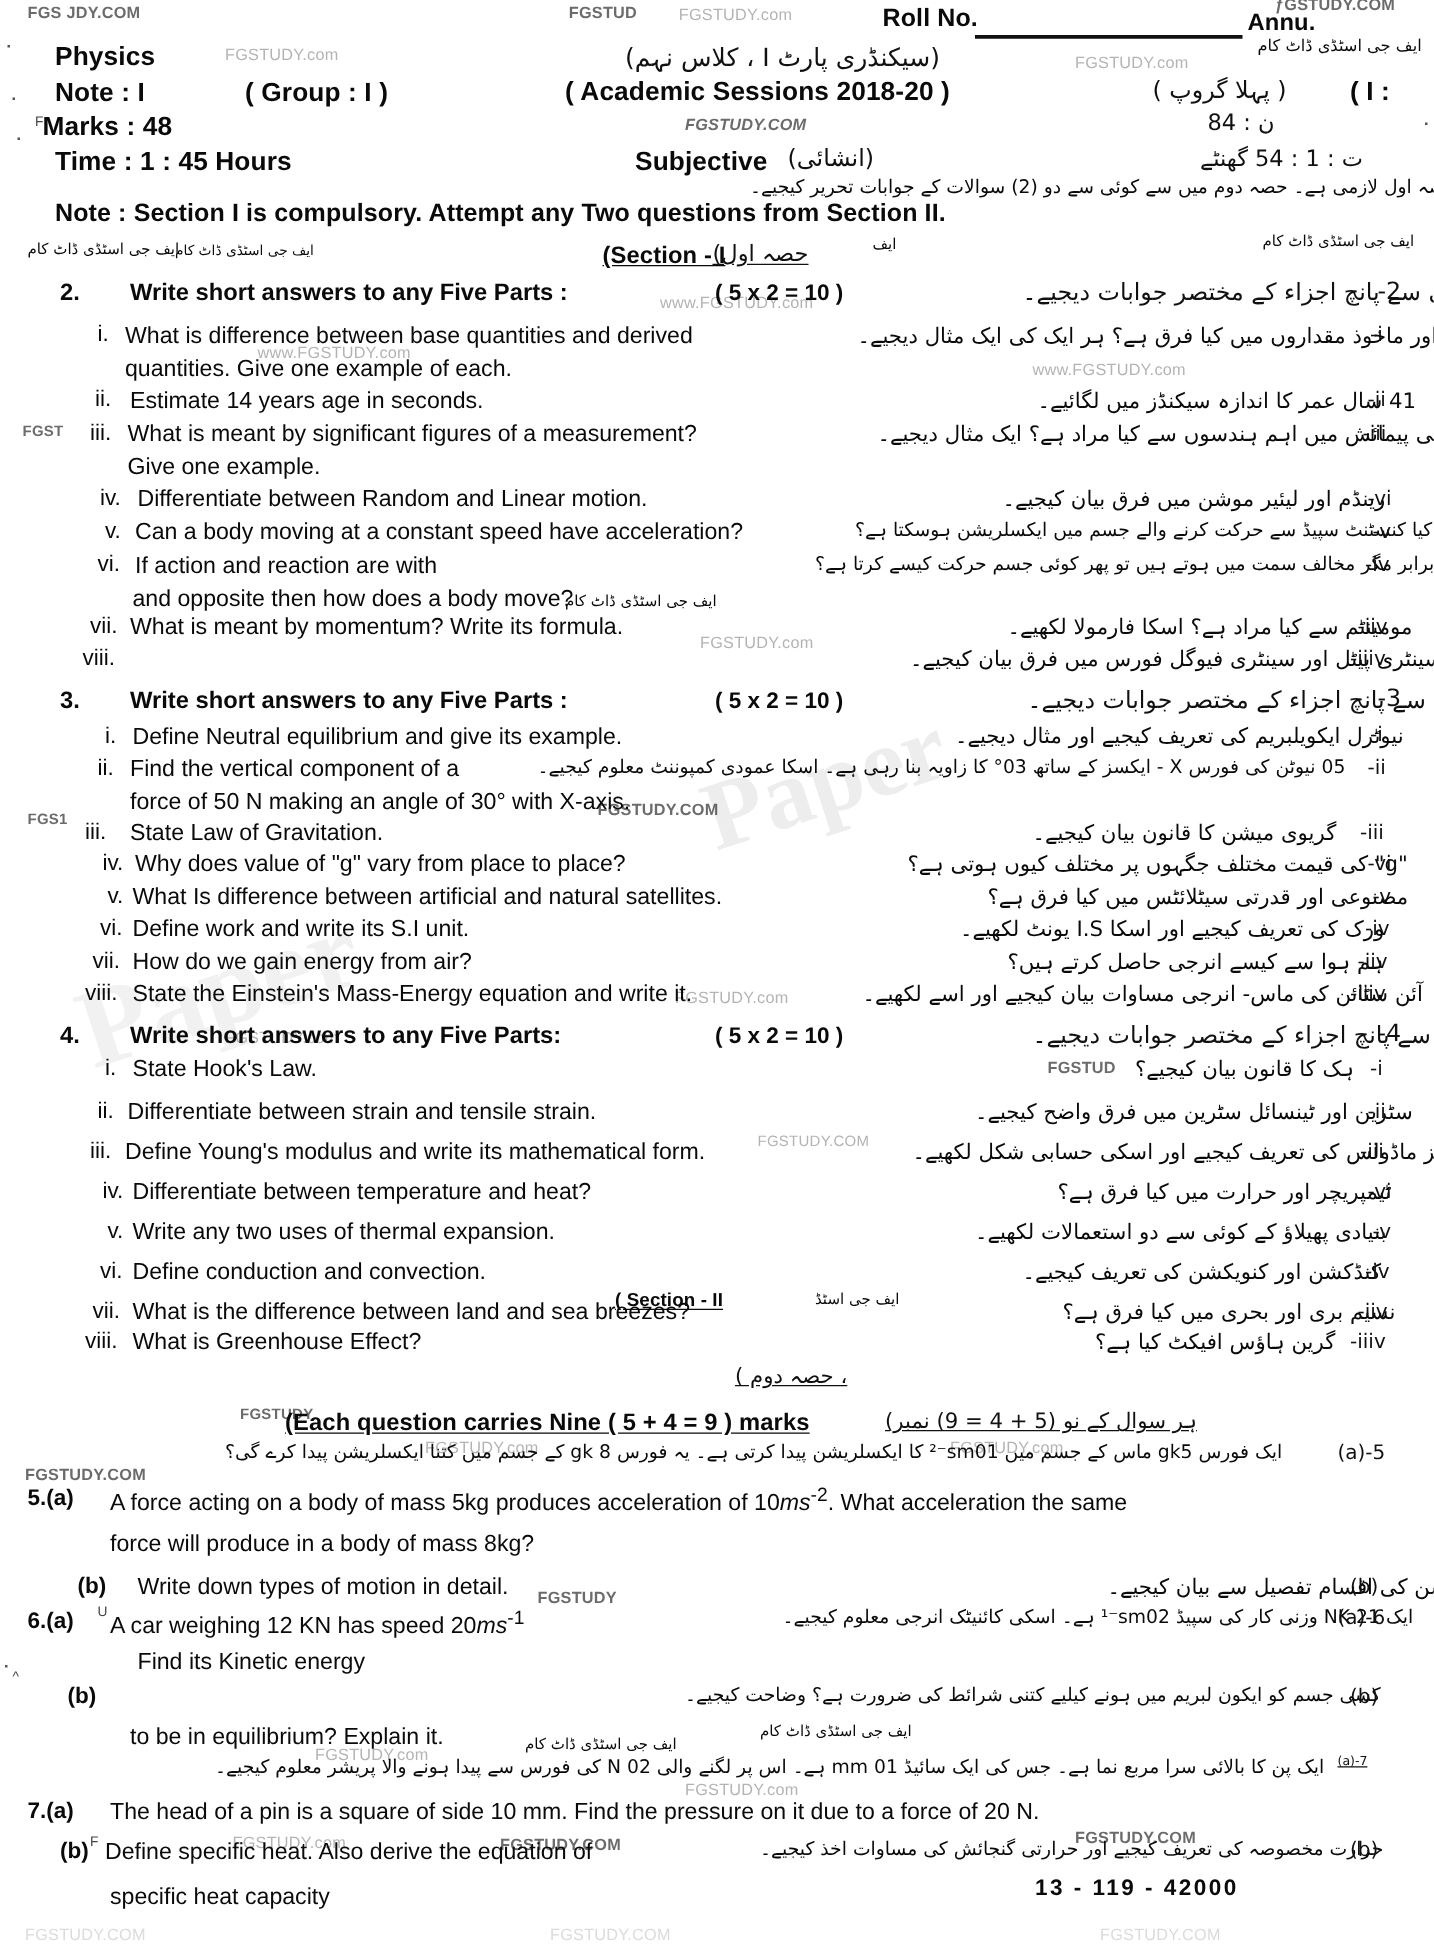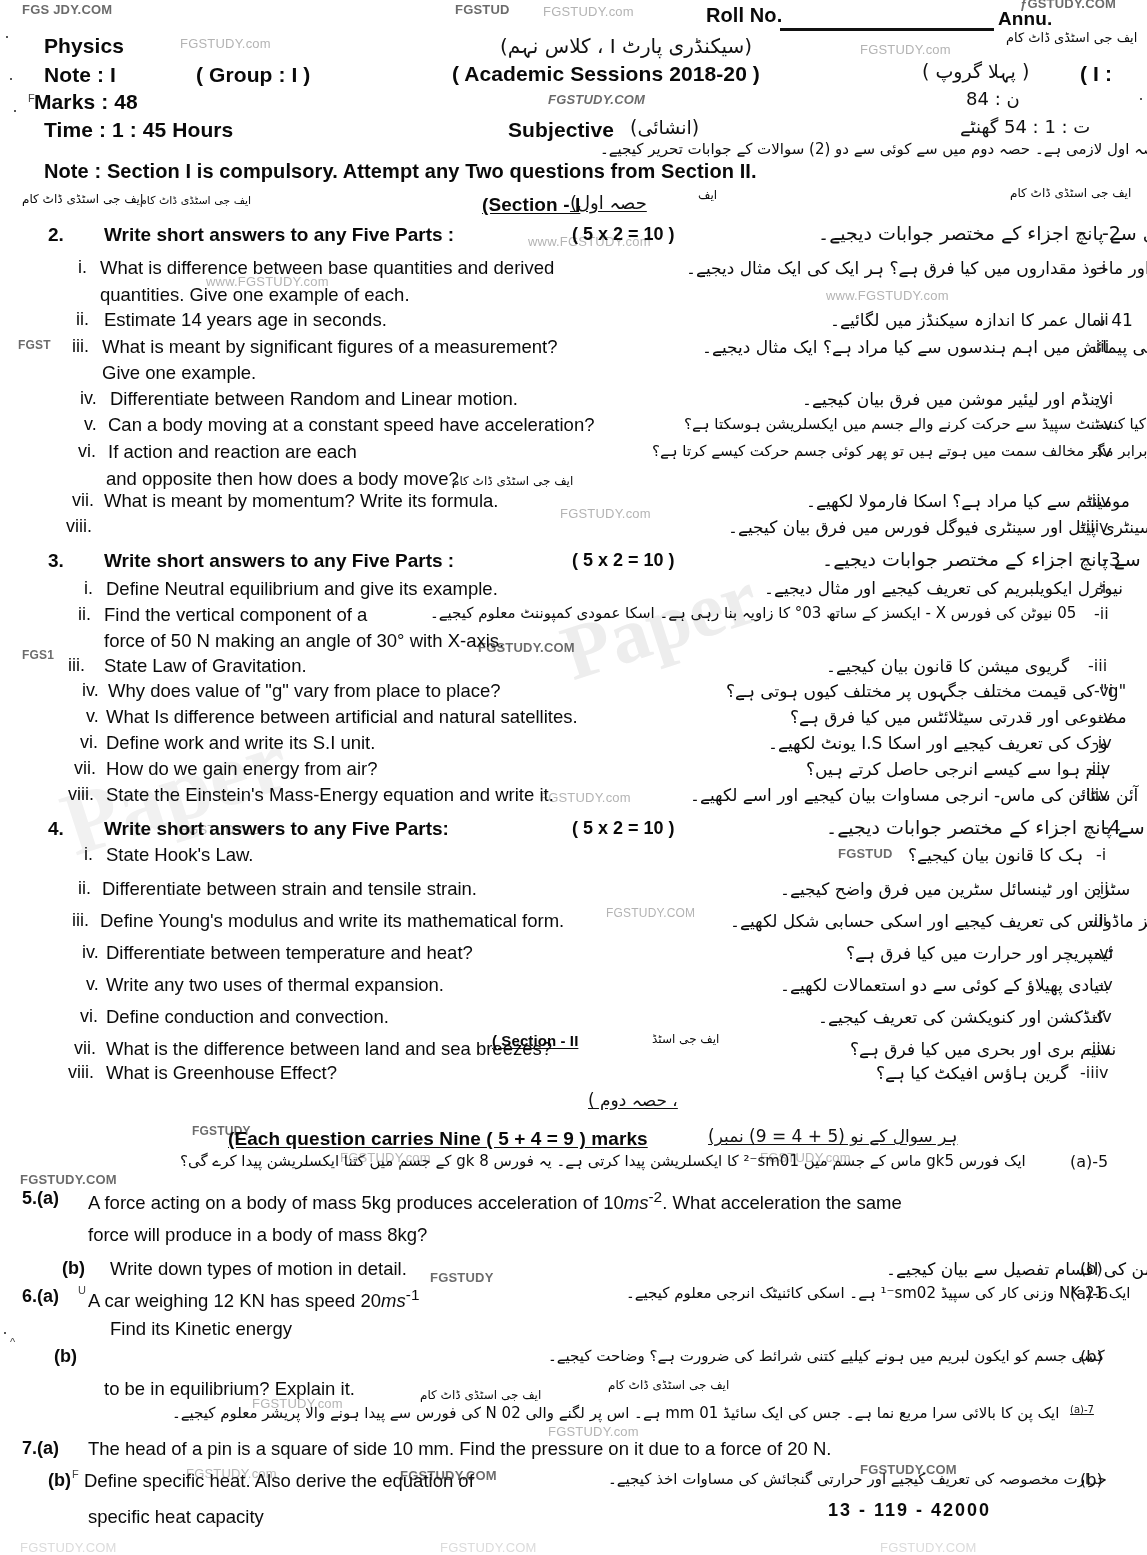--- a/index.html
+++ b/index.html
@@ -143,21 +143,21 @@
   <div class="abs qtxt" style="left:110px;top:388px;">Differentiate between Random and Linear motion.</div>
   <div class="abs ur urd-s" style="left:802px;top:389px;">رینڈم اور لیئیر  موشن میں فرق بیان کیجیے۔</div>
   <div class="abs ur urd" style="left:1094px;top:389px;font-size:16px;">iv-</div>
 
   <div class="abs roman" style="left:84px;top:414px;">v.</div>
   <div class="abs qtxt" style="left:108px;top:414px;">Can a body moving at a constant speed have acceleration?</div>
   <div class="abs ur urd-s" style="left:684px;top:415px;font-size:15px;">کیا کنسٹنٹ سپیڈ سے حرکت کرنے والے جسم میں ایکسلریشن ہوسکتا ہے؟</div>
   <div class="abs ur urd" style="left:1098px;top:415px;font-size:16px;">v-</div>
 
   <div class="abs roman" style="left:78px;top:441px;">vi.</div>
-  <div class="abs qtxt" style="left:108px;top:441px;">If action and reaction are each</div>
+  <div class="abs qtxt" style="left:108px;top:441px;">If action and reaction are with</div>
   <div class="abs qtxt" style="left:106px;top:468px;">and  opposite  then  how  does   a  body  move?</div>
   <div class="abs ur urd-s" style="left:652px;top:442px;font-size:15px;">اگر ایکشن اور ری ایکشن برابر مگر مخالف سمت میں ہوتے ہیں تو پھر کوئی جسم حرکت کیسے کرتا ہے؟</div>
   <div class="abs ur urd" style="left:1092px;top:442px;font-size:16px;">vi-</div>
 
   <div class="abs roman" style="left:72px;top:490px;">vii.</div>
   <div class="abs qtxt" style="left:104px;top:490px;">What is meant by  momentum?  Write its formula.</div>
   <div class="abs ur urd-s" style="left:806px;top:491px;">مومینٹم سے کیا مراد ہے؟ اسکا فارمولا لکھیے۔</div>
   <div class="abs ur urd" style="left:1086px;top:491px;font-size:16px;">vii-</div>
   <div class="abs ur urd-s" style="left:452px;top:474px;font-size:12px;">ایف جی اسٹڈی ڈاٹ کام</div>
 

